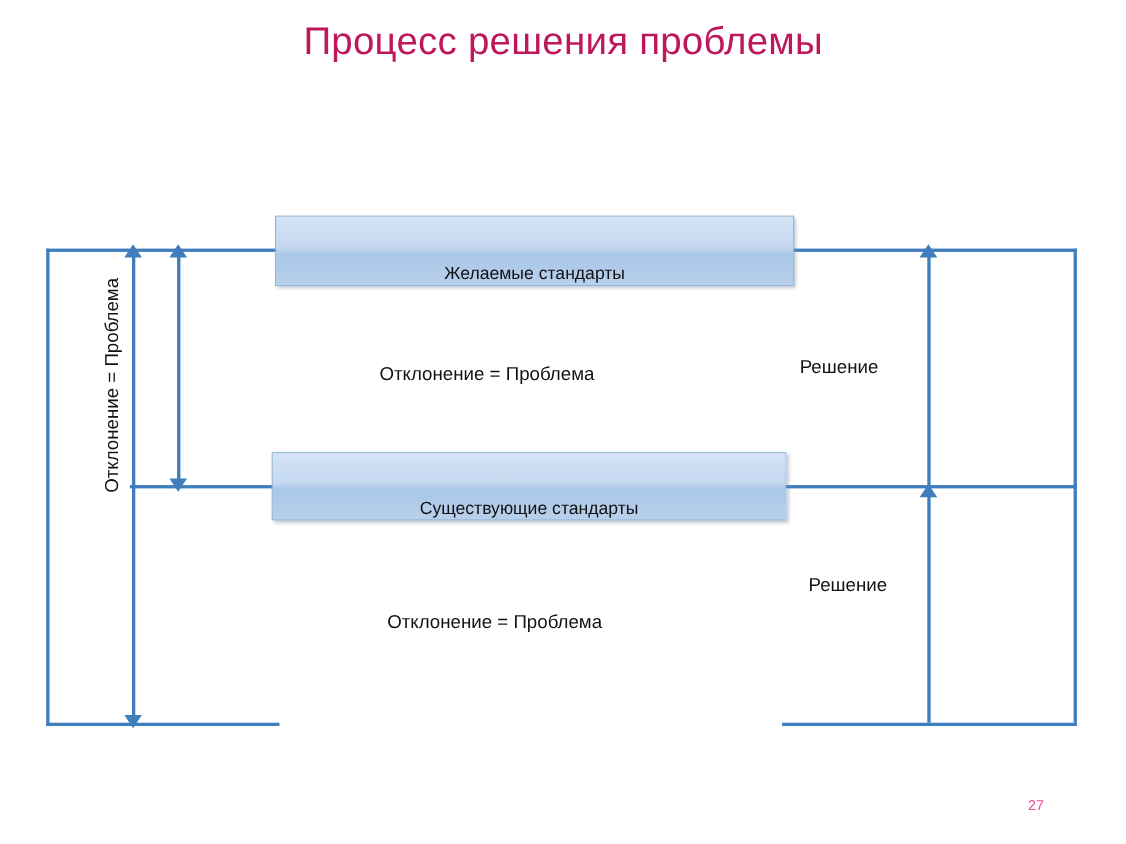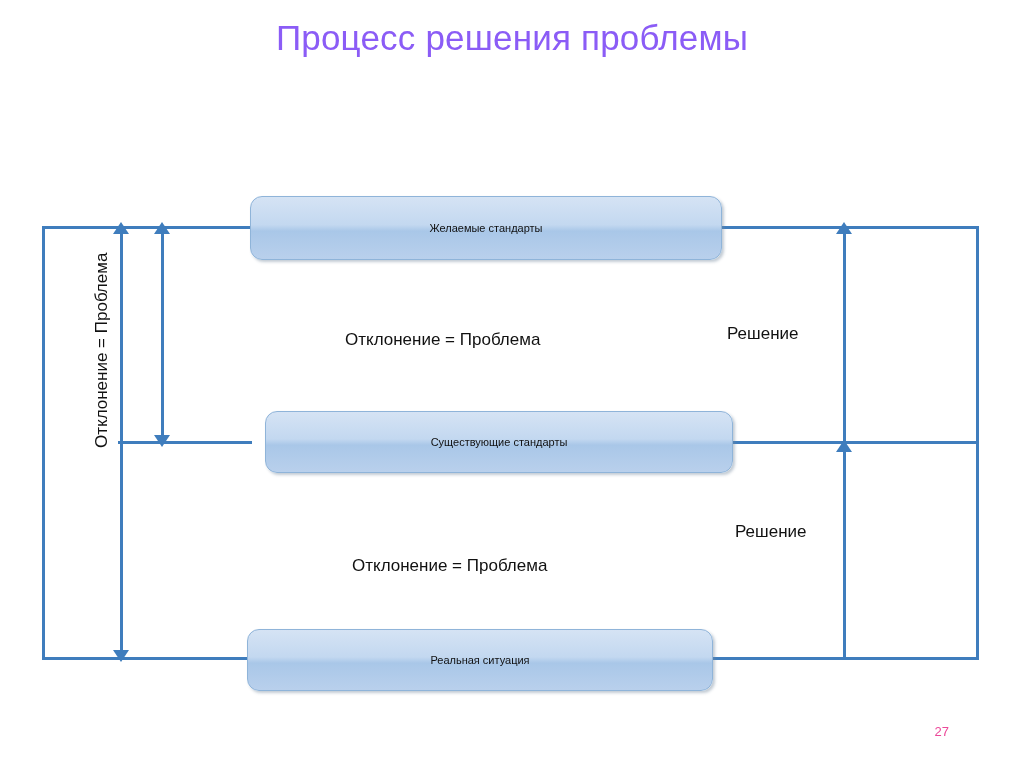--- a/index.html
+++ b/index.html
@@ -21,40 +21,40 @@
     height: 767px;
     background: #ffffff;
   }
   .title {
     position: absolute;
     left: 0;
     top: 18px;
     width: 1024px;
     text-align: center;
     font-size: 35px;
-    color: #8b5cf6;
+    color: #be185d;
     font-weight: normal;
     letter-spacing: 0.2px;
   }
   
   .box {
     position: absolute;
     box-sizing: border-box;
     border: 1px solid #8fb4d9;
-    border-radius: 12px;
+    border-radius: 0;
     background: linear-gradient(to bottom, #d5e3f4 0%, #c3d8f0 45%, #a9c7e8 55%, #b9d0ec 100%);
     box-shadow: 2px 2px 3px rgba(120,140,160,0.45);
     display: flex;
-    align-items: center;
+    align-items: flex-end;
     justify-content: center;
     color: #111111;
-    font-size: 11px;
+    font-size: 16px;
   }
   .box-desired   { left: 250px; top: 196px; width: 472px; height: 64px; }
-  .box-existing  { left: 247px; top: 411px; width: 468px; height: 62px; margin-left: 18px; }
+  .box-existing  { left: 247px; top: 411px; width: 468px; height: 62px; }
   .box-real      { left: 247px; top: 629px; width: 466px; height: 62px; }
 
   
   .hline, .vline {
     position: absolute;
     background: #3f7dbd;
   }
   .hline { height: 3px; }
   .vline { width: 3px; }
 
@@ -133,23 +133,20 @@
 
   <div class="vline" style="left:843px; top:450px; height:207px;"></div>
   <div class="arrow-up" style="left:836px; top:440px;"></div>
 
   <div class="box box-desired">
     <span>Желаемые стандарты</span>
   </div>
   <div class="box box-existing">
     <span>Существующие стандарты</span>
   </div>
-  <div class="box box-real">
-    <span>Реальная ситуация</span>
-  </div>
 
   <div class="lbl-vertical" style="left:92px; top:448px;">Отклонение = Проблема</div>
 
   <div class="lbl" style="left:345px; top:330px;">Отклонение = Проблема</div>
   <div class="lbl" style="left:352px; top:556px;">Отклонение = Проблема</div>
 
   <div class="lbl" style="left:727px; top:324px;">Решение</div>
   <div class="lbl" style="left:735px; top:522px;">Решение</div>
 
   <div class="page-num">27</div>

